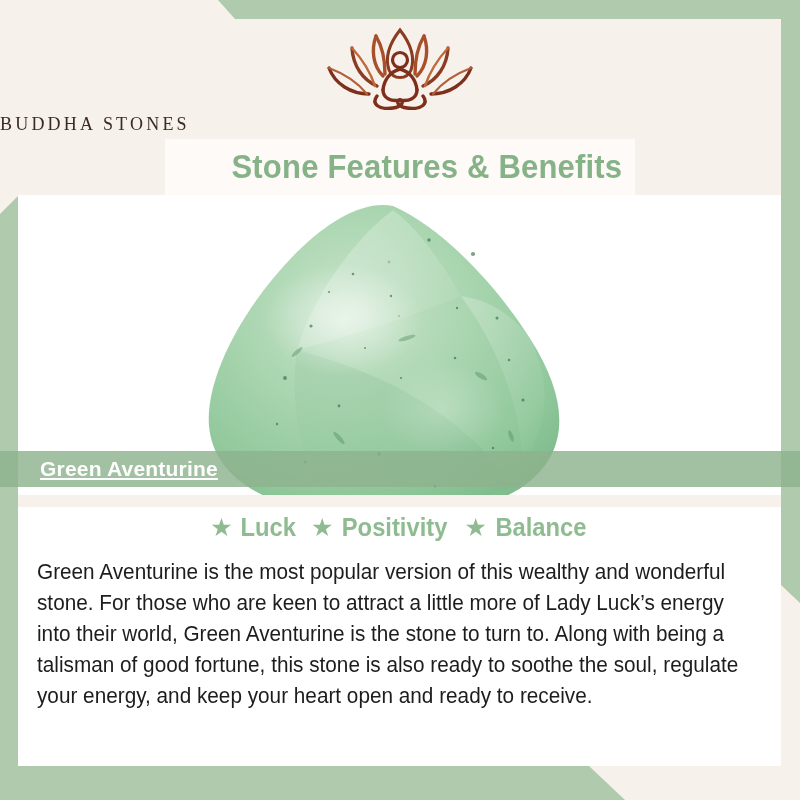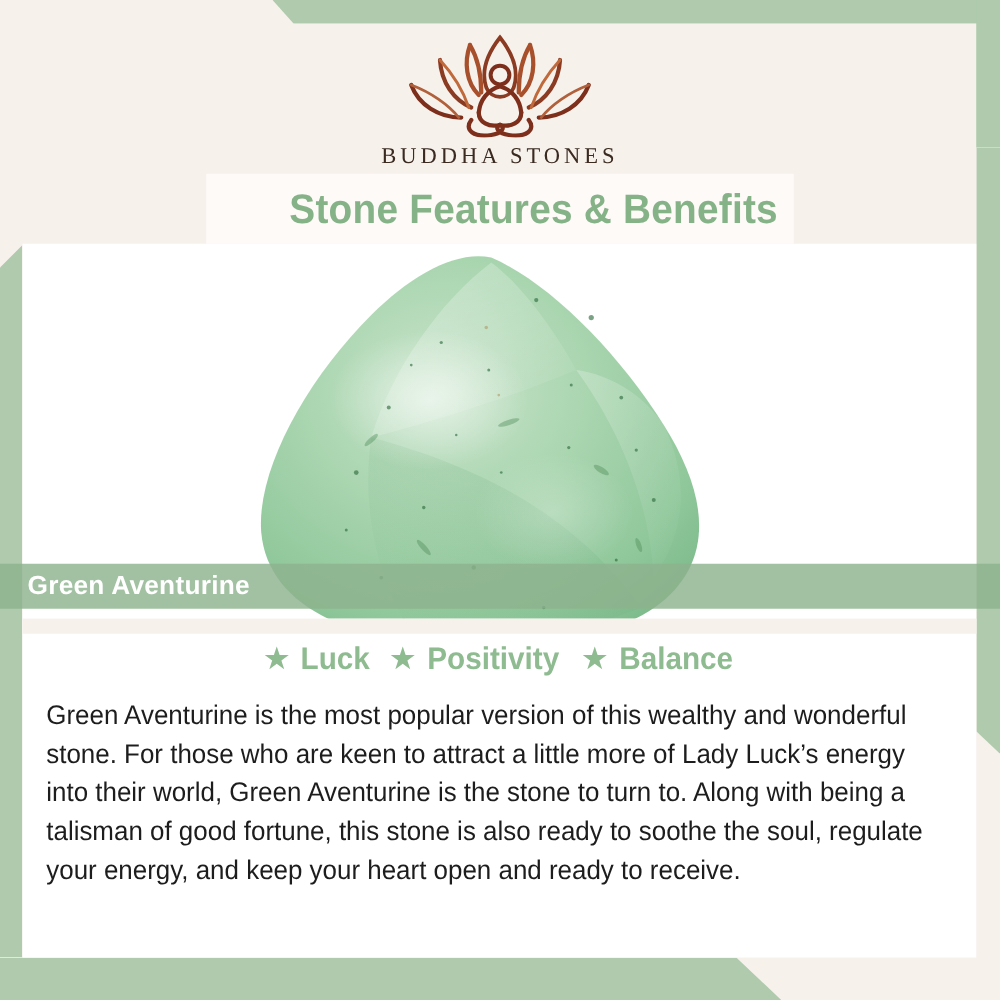--- a/index.html
+++ b/index.html
@@ -91,21 +91,21 @@
     width: 800px;
     text-align: center;
   }
   #logo-mark { display: block; margin: 0 auto; }
   #logo-text {
     margin-top: 4px;
     font-family: "Liberation Serif", serif;
     font-size: 18px;
     letter-spacing: 3.2px;
     color: #3a2a20;
-    text-align: center;
+    text-align: left;
   }
 
   
   #title-banner {
     position: absolute;
     left: 165px;
     top: 139px;
     width: 470px;
     height: 56px;
     background: #fdfaf7;
@@ -146,25 +146,26 @@
     position: absolute;
     left: 0;
     top: 451px;
     width: 800px;
     height: 36px;
     background: rgba(141,178,141,0.82);
     display: flex;
     align-items: center;
   }
   #name-text {
-    margin-left: 22px;
+    margin-left: 40px;
     font-size: 21px;
     font-weight: bold;
     color: #ffffff;
     letter-spacing: 0.2px;
+    text-decoration: underline;
   }
 
   
   #content {
     position: absolute;
     left: 18px;
     top: 495px;
     width: 763px;
     height: 271px;
     background: #ffffff;

